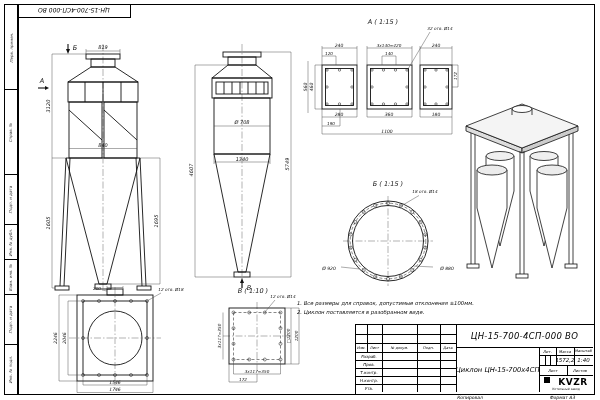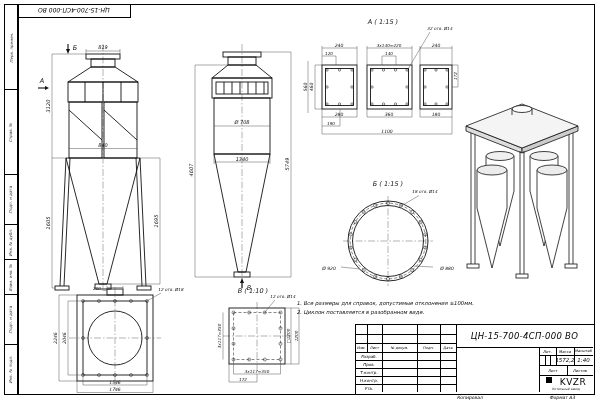--- a/index.html
+++ b/index.html
@@ -34,21 +34,21 @@
   .notes{position:absolute;left:297px;top:299px;width:195px;font-size:5.3px;font-style:italic;color:#111;line-height:1.7}
   
   .tb{position:absolute;left:355px;top:324px;width:240px;height:71px;border:1.6px solid #000;color:#000;font-style:italic}
   .vl{position:absolute;width:1px;background:#000}
   .hl{position:absolute;height:1px;background:#000}
   .vl.thick{width:1.4px}
   .tcell{position:absolute;display:flex;align-items:center;justify-content:center;text-align:center;overflow:hidden;white-space:nowrap}
   .f36{font-size:3.6px}.f38{font-size:3.8px}.f40{font-size:4px}.f55{font-size:5.5px}
   .docnum{font-size:8.5px;letter-spacing:.3px}
   .prodname{font-size:6.8px}
-  .logo{font-size:9px;font-weight:normal;font-style:normal;letter-spacing:.5px;display:flex;align-items:flex-start;gap:8px}
+  .logo{font-size:9px;font-weight:bold;font-style:normal;letter-spacing:.5px;display:flex;align-items:flex-start;gap:8px}
   .logoicon{width:6px;height:6px;background:#000;display:inline-block}
   .logosub{font-size:3px;font-style:normal;color:#222}
   .copied{position:absolute;left:420px;top:395px;width:100px;text-align:center;font-size:4.5px;font-style:italic}
   .format{position:absolute;left:530px;top:395px;width:65px;text-align:center;font-size:4.5px;font-style:italic}
 </style>
 </head>
 <body>
 
 <div class="page">
   <div class="frame"></div>
@@ -453,20 +453,21 @@
     <div class="tcell f36" style="left:61px;top:18px;width:23px;height:9px">Подп.</div>
     <div class="tcell f36" style="left:84px;top:18px;width:16px;height:9px">Дата</div>
     <div class="tcell f40" style="left:0;top:27px;width:26px;height:8px">Разраб.</div>
     <div class="tcell f40" style="left:0;top:35px;width:26px;height:8px">Пров.</div>
     <div class="tcell f40" style="left:0;top:43px;width:26px;height:8px">Т.контр.</div>
     <div class="tcell f40" style="left:0;top:51px;width:26px;height:8px">Н.контр.</div>
     <div class="tcell f40" style="left:0;top:59px;width:26px;height:8px">Утв.</div>
     <div class="hl" style="top:22px;left:100px;width:137px"></div>
     <div class="tcell docnum" style="left:100px;top:0;width:137px;height:22px">ЦН-15-700-4СП-000 ВО</div>
     <div class="vl" style="left:183px;top:22px;height:45px"></div>
+    <div class="tcell prodname" style="left:100px;top:22px;width:83px;height:45px">Циклон ЦН-15-700х4СП</div>
     <div class="hl" style="top:30px;left:183px;width:54px"></div>
     <div class="hl" style="top:40px;left:183px;width:54px"></div>
     <div class="hl" style="top:50px;left:183px;width:54px"></div>
     <div class="vl" style="left:200px;top:22px;height:18px"></div>
     <div class="vl" style="left:218px;top:22px;height:18px"></div>
     <div class="vl" style="left:188.6px;top:30px;height:10px"></div>
     <div class="vl" style="left:194.3px;top:30px;height:10px"></div>
     <div class="vl" style="left:211px;top:40px;height:10px"></div>
     <div class="tcell f38" style="left:183px;top:22px;width:17px;height:8px">Лит.</div>
     <div class="tcell f38" style="left:200px;top:22px;width:18px;height:8px">Масса</div>

